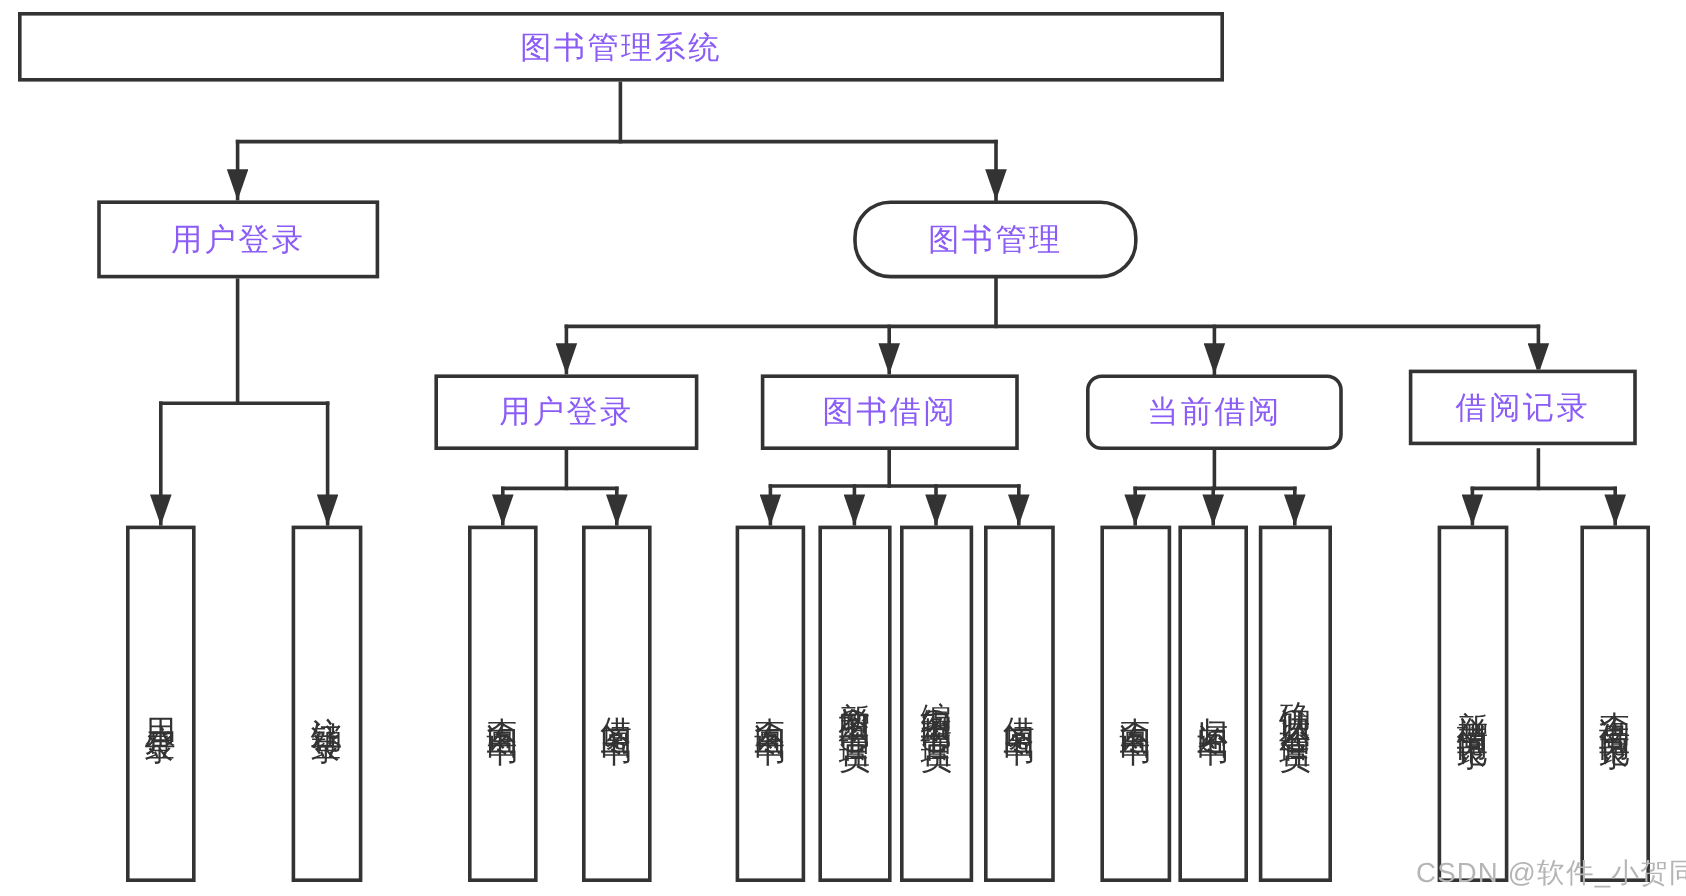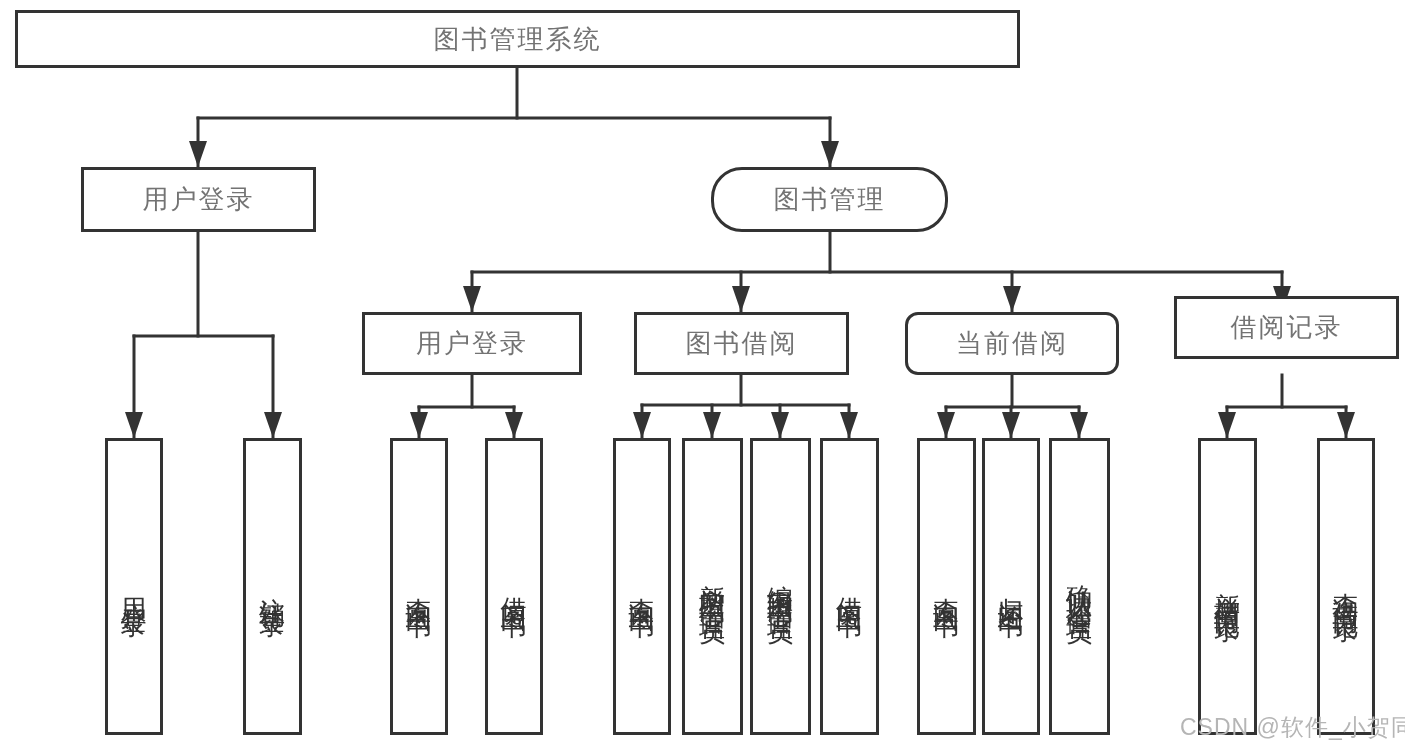--- a/index.html
+++ b/index.html
@@ -23,36 +23,36 @@
     background: #ffffff;
     display: flex;
     align-items: center;
     justify-content: center;
     color: #333333;
   }
   .hlabel {
     font-size: 26px;
     letter-spacing: 2px;
     white-space: nowrap;
-    color: #737373;
+    color: #8b5cf6;
   }
   .vlabel {
     writing-mode: vertical-rl;
     font-size: 26px;
     line-height: 1;
     letter-spacing: 5px;
     color: #333333;
   }
   .root   { left: 15px;  top: 10px;  width: 1005px; height: 58px; }
   .n-user { left: 81px;  top: 167px; width: 235px;  height: 65px; }
   .n-book { left: 711px; top: 167px; width: 237px;  height: 65px; border-radius: 31px; }
   .g-new  { left: 362px; top: 312px; width: 220px;  height: 63px; }
   .g-bor  { left: 634px; top: 312px; width: 215px;  height: 63px; }
   .g-cur  { left: 905px; top: 312px; width: 214px;  height: 63px; border-radius: 13px; }
-  .g-rec  { left: 1174px;top: 296px; width: 225px;  height: 63px; }
+  .g-rec  { left: 1174px;top: 308px; width: 190px;  height: 63px; }
   .leaf   { top: 438px; height: 297px; }
   .lf1  { left: 105px;  width: 58px; }
   .lf2  { left: 243px;  width: 59px; }
   .lf3  { left: 390px;  width: 58px; }
   .lf4  { left: 485px;  width: 58px; }
   .lf5  { left: 613px;  width: 58px; }
   .lf6  { left: 682px;  width: 61px; }
   .lf7  { left: 750px;  width: 61px; }
   .lf8  { left: 820px;  width: 59px; }
   .lf9  { left: 917px;  width: 59px; }

